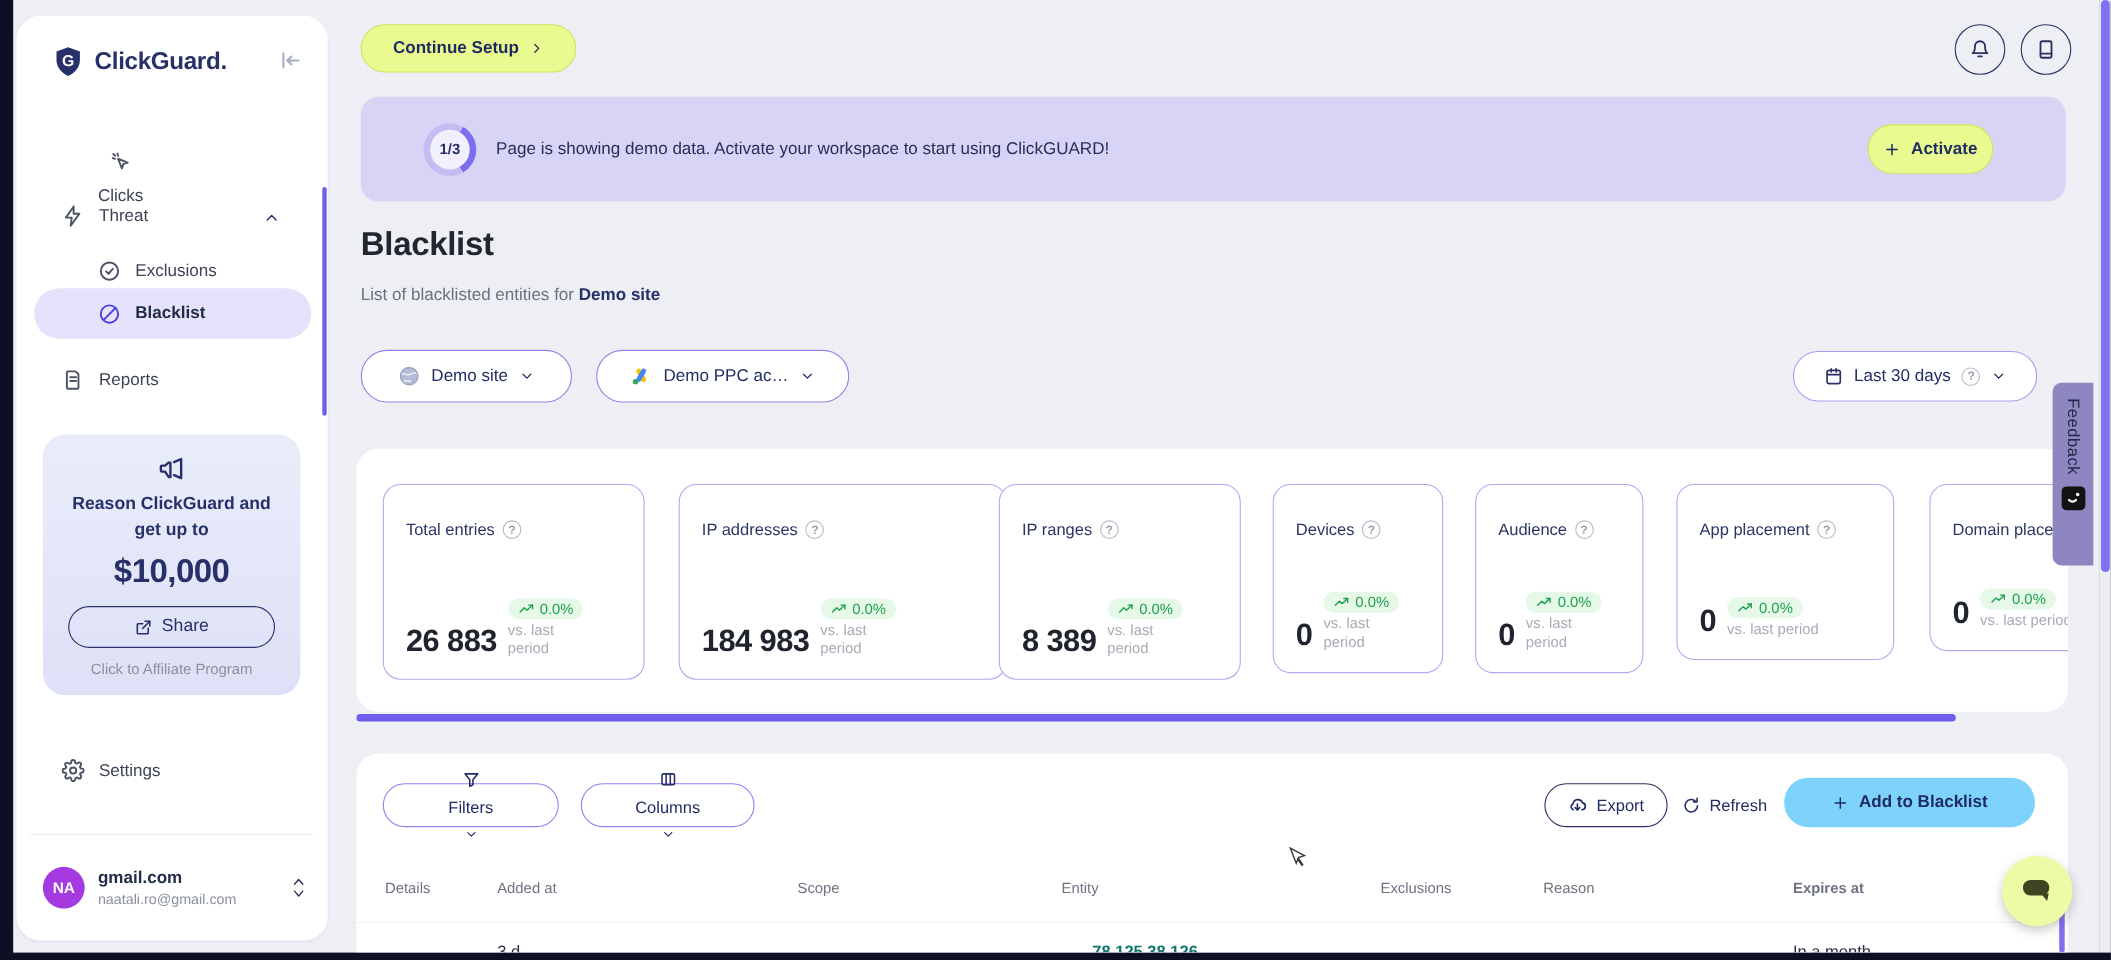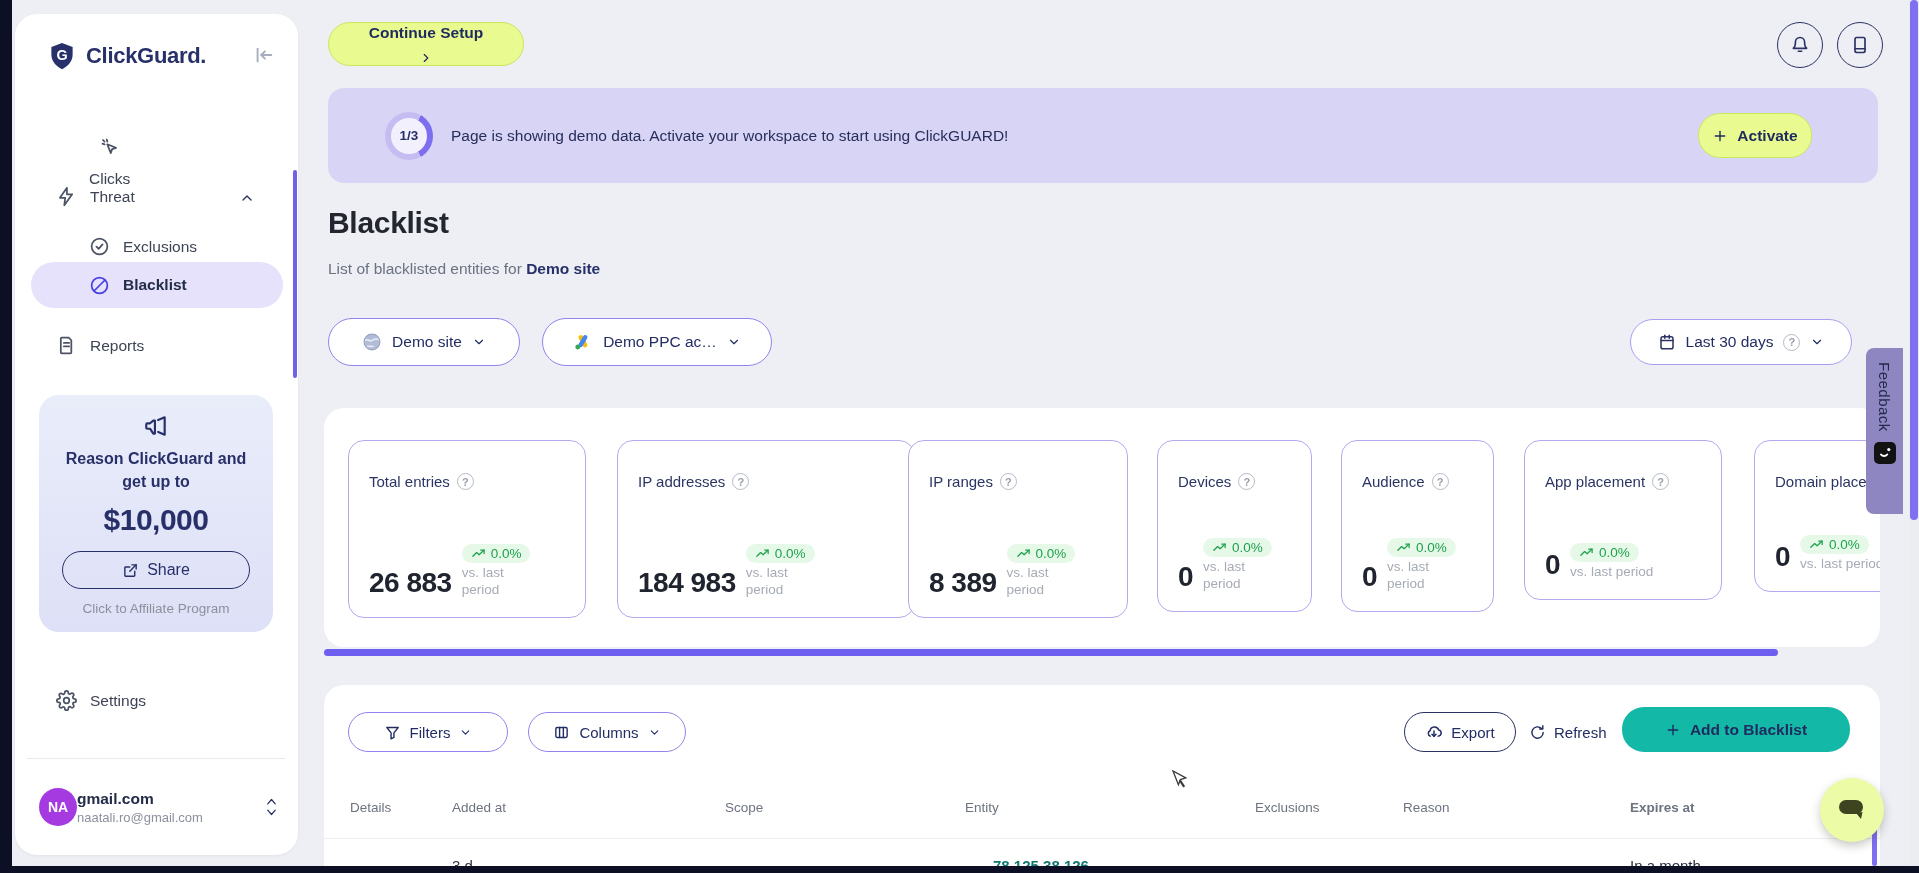--- a/index.html
+++ b/index.html
@@ -17,21 +17,21 @@
   .nav-item { position:absolute; display:flex; align-items:center; gap:13px; color:#3e4455; font-size:15.5px; cursor:pointer; }
   .nav-item .ic { color:#4d5364; }
   .nav-pill { position:absolute; left:16px; width:252px; height:46px; background:#e6e2fb; border-radius:23px; display:flex; align-items:center; cursor:pointer; }
   .nav-scroll { position:absolute; left:278px; top:156px; width:4px; height:208px; background:#6f61e8; border-radius:2px; }
   .promo { position:absolute; left:24px; top:381px; width:234px; height:237px; background:linear-gradient(180deg,#e9edfa,#dee0f7); border-radius:20px; text-align:center; color:#273069; }
   .promo-title { font-size:16px; font-weight:600; line-height:1.45; margin-top:8px; }
   .promo-amount { font-size:30px; font-weight:700; margin-top:10px; letter-spacing:-.5px; }
   .share-btn { margin:14px auto 0; width:188px; height:38px; border:1.5px solid #273069; border-radius:19px; display:flex; align-items:center; justify-content:center; gap:8px; font-size:16px; color:#273069; cursor:pointer; background:transparent; }
   .promo-foot { margin-top:12px; font-size:13.5px; color:#8b909d; }
   .divider { position:absolute; left:12px; top:744px; width:258px; height:1px; background:#e8eaef; }
-  .account { position:absolute; left:24px; top:774px; width:240px; display:flex; align-items:center; gap:0; cursor:pointer; }
+  .account { position:absolute; left:24px; top:774px; width:240px; display:flex; align-items:center; gap:12px; cursor:pointer; }
   .avatar { width:38px; height:38px; border-radius:50%; background:#a43ae0; color:#fff; font-size:14px; font-weight:700; display:flex; align-items:center; justify-content:center; }
   .acc-name { font-size:15.5px; font-weight:700; color:#232c48; }
   .acc-mail { font-size:13px; color:#8b909d; margin-top:2px; }
 
   
   .lime-btn { background:#e9fa90; border:1.5px solid #cbe75c; border-radius:22px; display:flex; align-items:center; justify-content:center; gap:9px; color:#1f2a5e; font-size:15.5px; font-weight:600; cursor:pointer; }
   .icon-circle { position:absolute; width:46px; height:46px; border-radius:50%; border:1.5px solid #2b3263; color:#2b3263; display:flex; align-items:center; justify-content:center; background:transparent; cursor:pointer; }
 
   
   .banner { position:absolute; left:316px; top:88px; width:1550px; height:95px; background:#d8d4f6; border-radius:16px; display:flex; align-items:center; padding-left:57px; gap:18px; }
@@ -62,21 +62,21 @@
   .card-bottom { position:absolute; left:20px; right:10px; bottom:18px; display:flex; align-items:flex-end; gap:10px; }
   .card-value { font-size:28px; font-weight:700; color:#20242e; letter-spacing:-.5px; white-space:nowrap; }
   .delta-col { display:flex; flex-direction:column; gap:2px; }
   .badge { background:#e6f9e8; border-radius:12px; padding:2px 9px; display:flex; align-items:center; gap:5px; color:#1fa14e; font-size:13.5px; width:max-content; }
   .caption { font-size:13.5px; color:#a6abb5; line-height:1.25; }
   .caption.narrow { max-width:62px; }
   .caption.wide { white-space:nowrap; }
   .qmark { width:17px; height:17px; border-radius:50%; border:1.5px solid #b6bac4; color:#9aa0ab; font-size:11px; font-weight:700; display:inline-flex; align-items:center; justify-content:center; cursor:pointer; flex:none; }
 
   
-  .tb-pill { position:absolute; top:27px; height:40px; background:#fff; border:1.5px solid #9184ee; border-radius:21px; display:flex; align-items:center; justify-content:center; gap:9px; color:#232d63; font-size:15px; cursor:pointer; }
+  .tb-pill { position:absolute; top:27px; height:40px; background:#fff; border:1.5px solid #9184ee; border-radius:21px; display:flex; align-items:center; justify-content:center; gap:9px; color:#232d63; font-size:15px; cursor:pointer;flex-direction:column; }
   .export-btn { position:absolute; top:27px; left:1080px; width:112px; height:40px; border:1.5px solid #2b3263; border-radius:21px; background:#fff; display:flex; align-items:center; justify-content:center; gap:8px; color:#232d63; font-size:15px; cursor:pointer; }
   .refresh-btn { position:absolute; top:27px; left:1205px; height:40px; display:flex; align-items:center; gap:8px; color:#232d63; font-size:15px; cursor:pointer; }
   .add-btn { position:absolute; top:22px; left:1298px; width:228px; height:45px; border:none; }
   .thead span { position:absolute; top:115px; font-size:13.5px; color:#6d7380; }
   .thead-line { position:absolute; left:0; top:153px; width:1556px; height:1px; background:#eceef2; }
   .trow span { position:absolute; top:172px; font-size:15px; color:#2b3040; }
   .trow .link { color:#0f766e; font-weight:700; cursor:pointer; }
   .vscroll-thumb { position:absolute; left:1px; top:0; width:8px; height:520px; background:#7f70f2; border-radius:4px; }
   .inner-vscroll { position:absolute; left:1860px; top:795px; width:5px; height:71px; background:#7f70f2; border-radius:3px; z-index:10; }
   .chat-bubble { position:absolute; left:1808px; top:778px; width:64px; height:64px; border-radius:50%; background:#ecfba6; display:flex; align-items:center; justify-content:center; box-shadow:0 4px 10px rgba(40,45,20,.25); z-index:40; cursor:pointer; }
@@ -206,21 +206,21 @@
       </div>
       <span style="color:#2b3263;">
         <svg class="i" width="15" height="22" viewBox="0 0 24 34" stroke-width="2.6">
             <polyline points="6 12 12 5 18 12"></polyline>
             <polyline points="6 22 12 29 18 22"></polyline>
           </svg>
       </span>
     </div>
   </div>
 
-  <button class="lime-btn" style="position:absolute; left:316px; top:22px; width:196px; height:44px;flex-direction:column;">
+  <button class="lime-btn" style="position:absolute; left:316px; top:22px; width:196px; height:44px;">
     <span>Continue Setup</span>
     <span>
       <svg class="i" width="14" height="14" viewBox="0 0 24 24" stroke-width="2.6">
           <polyline points="9 6 15 12 9 18"></polyline>
         </svg>
     </span>
   </button>
 
   <div class="icon-circle" style="left:1765px; top:22px;">
     <span>
@@ -512,21 +512,21 @@
     <div class="refresh-btn">
       <span>
         <svg class="i" width="17" height="17" viewBox="0 0 24 24">
             <path d="M20 12a8 8 0 1 1-2.2-5.5"></path>
             <polyline points="19.5 2.5 19.5 7 15 7"></polyline>
           </svg>
       </span>
       <span>Refresh</span>
     </div>
 
-    <button class="lime-btn add-btn" style="border:none; background:#14b8a6;">
+    <button class="lime-btn add-btn" style="border:none; background:#7dd3fc;">
       <span>
         <svg class="i" width="16" height="16" viewBox="0 0 24 24" stroke-width="2.2">
             <line x1="12" y1="5" x2="12" y2="19"></line>
             <line x1="5" y1="12" x2="19" y2="12"></line>
           </svg>
       </span>
       <span>Add to Blacklist</span>
     </button>
 
     <div class="thead">

